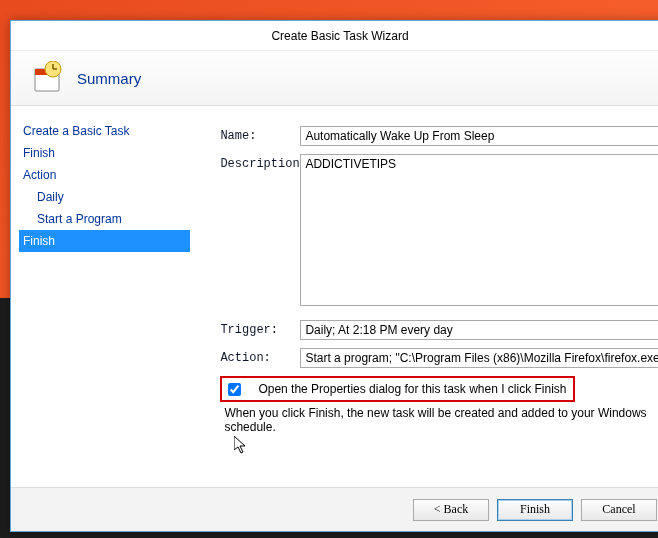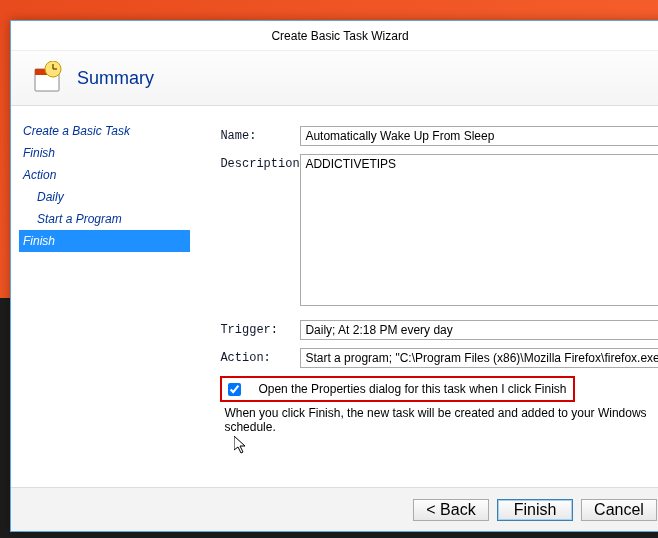--- a/index.html
+++ b/index.html
@@ -51,34 +51,33 @@
     border-bottom: 1px solid #ddd;
     background: linear-gradient(#fdfdfd,#f5f5f5);
   }
   .header-icon {
     width: 34px; height: 34px;
     position: relative;
   }
   .header-icon svg { width:34px; height:34px; }
   .header-title {
     color: #003399;
-    font-size: 18px;
+    font-size: 15px;
   }
 
   .body {
     flex:1;
     display:flex;
     background:#fff;
   }
   .sidebar {
     width: 180px;
     padding: 14px 0 0 8px;
     color:#003399;
     font-size:12px;
-    font-style:italic;
   }
   .side-item {
     padding: 2px 4px 2px 4px;
     line-height: 18px;
     cursor: default;
   }
   .side-sub { padding-left: 18px; }
   .side-item.selected {
     background:#1e90ff;
     color:#fff;
@@ -141,22 +140,22 @@
     align-items:center;
     justify-content:flex-end;
     gap:8px;
     padding: 0 12px;
   }
   .btn {
     min-width: 76px;
     height: 22px;
     border:1px solid #aaa;
     background: linear-gradient(#fefefe,#e8e8e8);
-    font-size:16px;
-    font-family:Liberation Sans, sans-serif;
+    font-size:12px;
+    font-family:Liberation Serif, serif;
     cursor:pointer;
   }
   .btn.default {
     border:1px solid #3c7fb1;
     box-shadow: inset 0 0 0 1px #a4d1f1;
   }
   .cursor {
     position:absolute;
     left: 234px; top: 436px;
     pointer-events:none;

